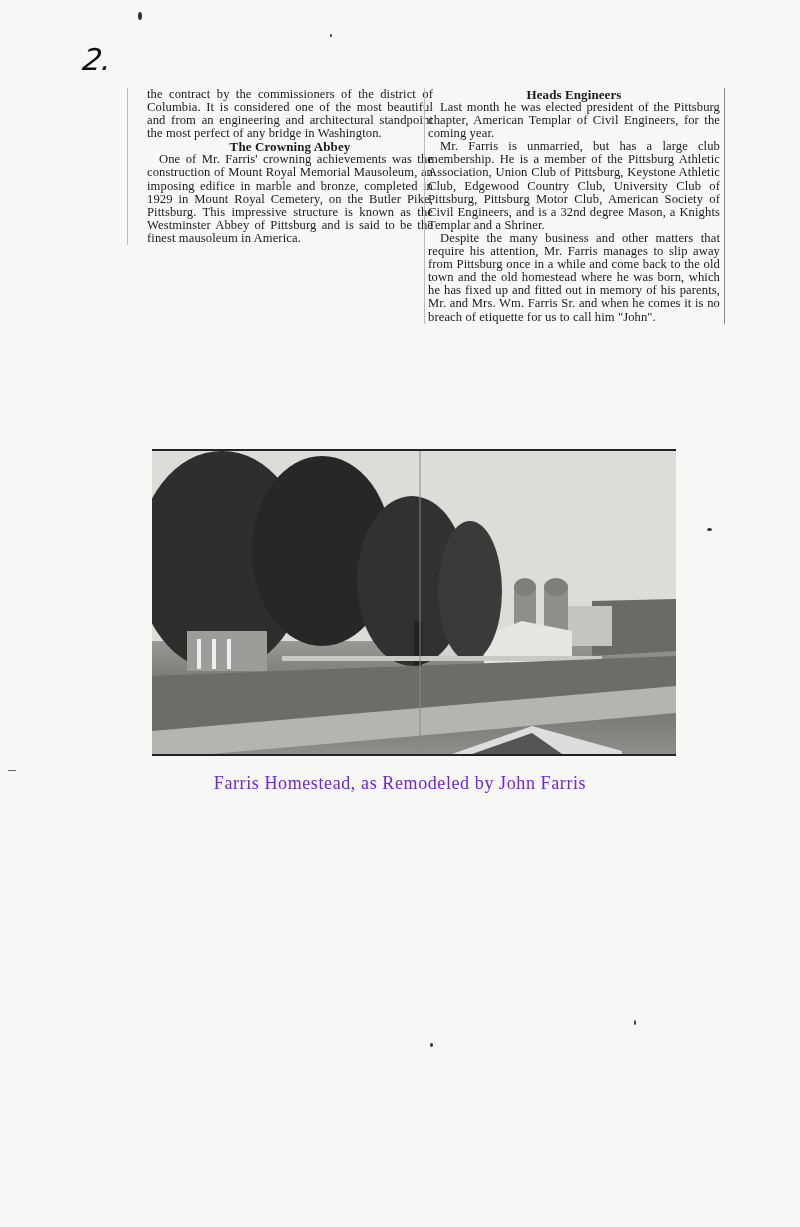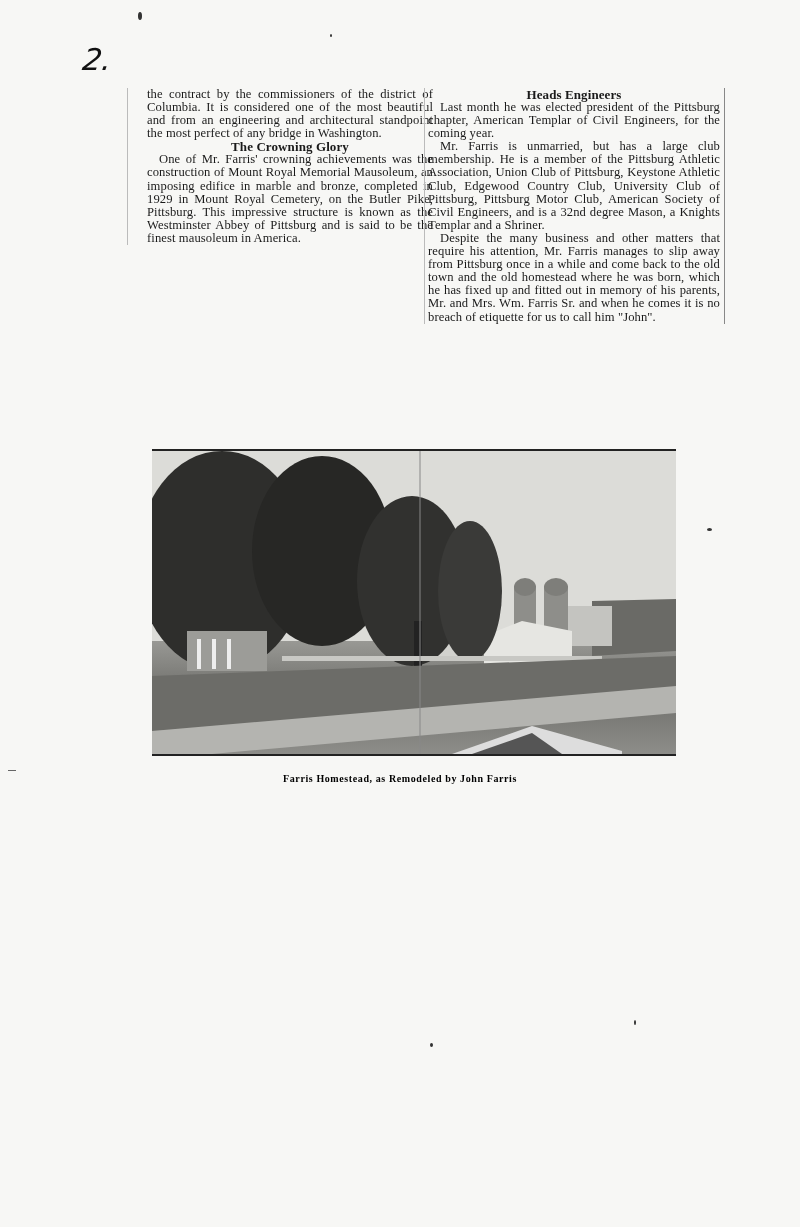--- a/index.html
+++ b/index.html
@@ -21,39 +21,39 @@
   .col p { margin: 0; text-indent: 12px; }
   .col p.noindent { text-indent: 0; }
   .col h3 { margin: 0; text-align: center; font-size: 13px; font-weight: bold; line-height: 13px; }
   .photo {
     position: absolute; left: 152px; top: 449px; width: 524px; height: 303px;
     border-top: 2px solid #222; border-bottom: 2px solid #222; overflow: hidden;
     background: linear-gradient(180deg, #d8d8d4 0%, #cfcfcb 40%, #9a9a96 62%, #6f6f6b 80%, #8d8d89 100%);
   }
   .caption {
     position: absolute; left: 0; width: 800px; top: 773px; text-align: center;
-    font-size: 10px; font-weight: bold; letter-spacing: 0.6px; color: #000000;
+    font-size: 18px; font-weight: normal; letter-spacing: 0.6px; color: #6d28d9;
   }
   .tick { position: absolute; background: #666; }
 </style>
 </head>
 <body>
 
 <div class="speck" style="left:138px;top:12px;width:4px;height:8px;"></div>
 <div class="speck" style="left:330px;top:34px;width:2px;height:3px;"></div>
 <div class="speck" style="left:707px;top:528px;width:5px;height:3px;"></div>
 <div class="speck" style="left:430px;top:1043px;width:3px;height:4px;"></div>
 <div class="speck" style="left:634px;top:1020px;width:2px;height:5px;"></div>
 <div class="tick" style="left:8px;top:770px;width:8px;height:1px;"></div>
 
 <div class="page-num">2.</div>
 
 <div class="col left">
   <p class="noindent">the contract by the commissioners of the district of Columbia. It is considered one of the most beautiful and from an engineering and architectural standpoint the most perfect of any bridge in Washington.</p>
-  <h3>The Crowning Glory</h3>
+  <h3>The Crowning Abbey</h3>
   <p>One of Mr. Farris' crowning achievements was the construction of Mount Royal Memorial Mausoleum, an imposing edifice in marble and bronze, completed in 1929 in Mount Royal Cemetery, on the Butler Pike, Pittsburg. This impressive structure is known as the Westminster Abbey of Pittsburg and is said to be the finest mausoleum in America.</p>
 </div>
 
 <div class="col right">
   <h3>Heads Engineers</h3>
   <p>Last month he was elected president of the Pittsburg chapter, American Templar of Civil Engineers, for the coming year.</p>
   <p>Mr. Farris is unmarried, but has a large club membership. He is a member of the Pittsburg Athletic Association, Union Club of Pittsburg, Keystone Athletic Club, Edgewood Country Club, University Club of Pittsburg, Pittsburg Motor Club, American Society of Civil Engineers, and is a 32nd degree Mason, a Knights Templar and a Shriner.</p>
   <p>Despite the many business and other matters that require his attention, Mr. Farris manages to slip away from Pittsburg once in a while and come back to the old town and the old homestead where he was born, which he has fixed up and fitted out in memory of his parents, Mr. and Mrs. Wm. Farris Sr. and when he comes it is no breach of etiquette for us to call him "John".</p>
 </div>
 

